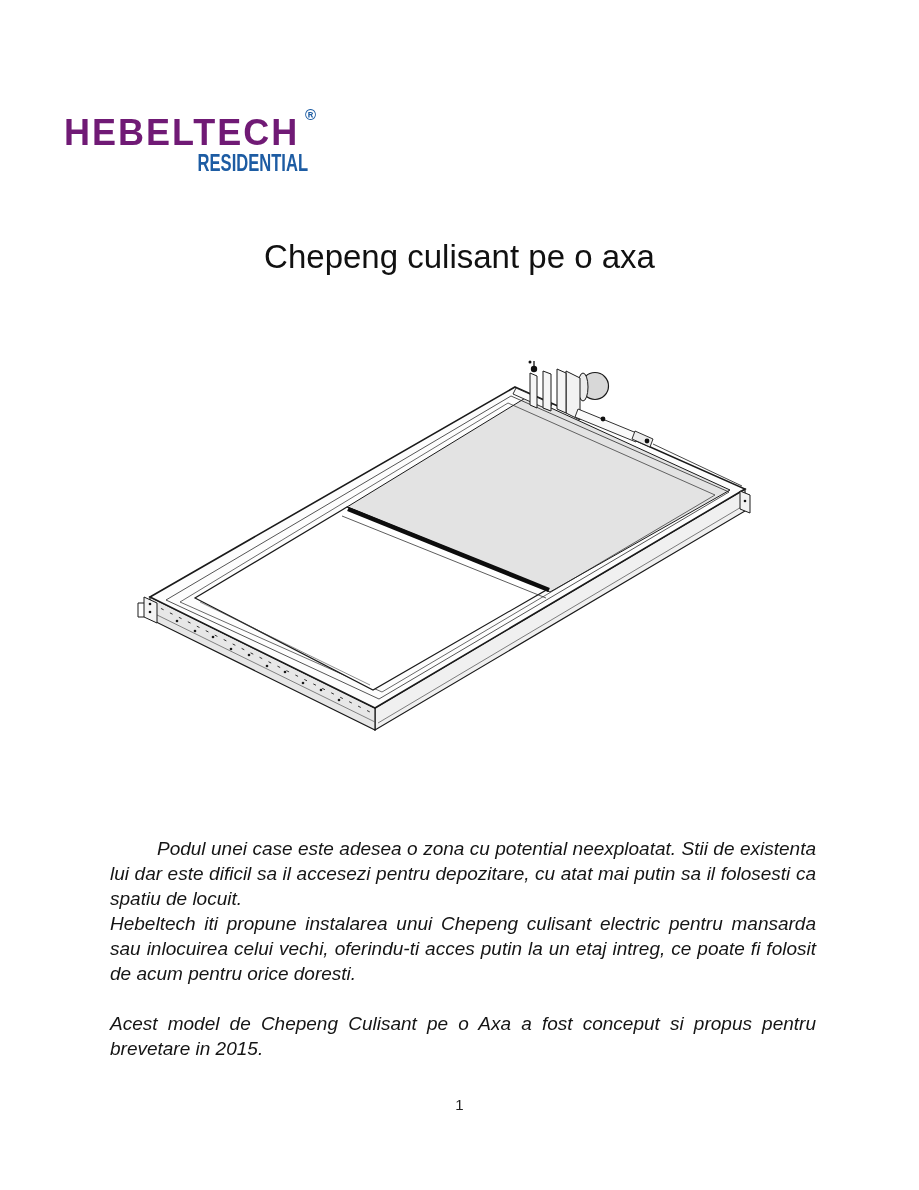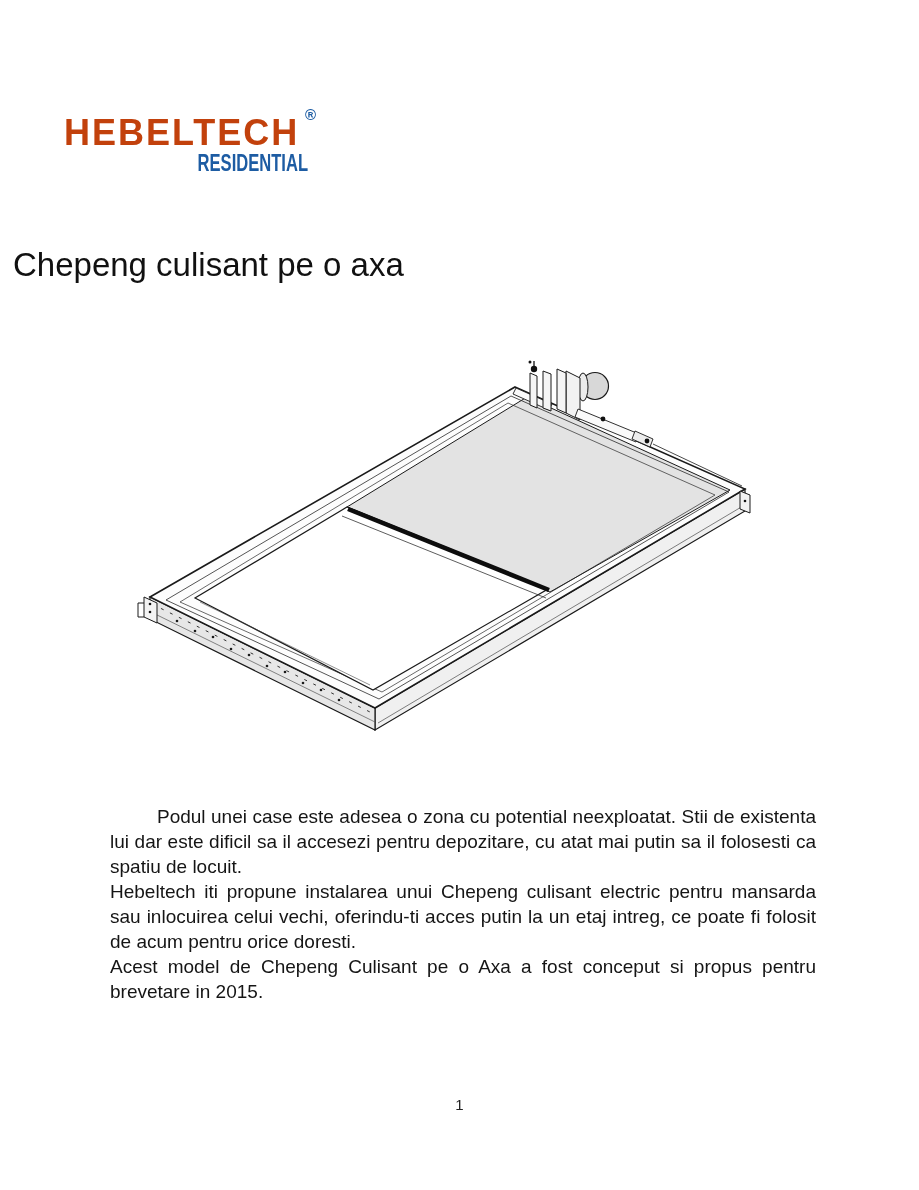--- a/index.html
+++ b/index.html
@@ -21,21 +21,21 @@
     width: 244px;
   }
   .logo .brand-row {
     position: relative;
     white-space: nowrap;
   }
   .logo .brand {
     font-size: 36px;
     font-weight: bold;
     letter-spacing: 2px;
-    color: #c2410c;
+    color: #701a75;
     line-height: 34px;
   }
   .logo .rmark {
     position: absolute;
     right: -8px;
     top: -10px;
     font-size: 15px;
     font-weight: bold;
     color: #1d5ca3;
   }
@@ -50,49 +50,51 @@
     margin-top: 2px;
     line-height: 22px;
   }
 
   
   .doc-title {
     position: absolute;
     left: 0;
     right: 0;
     top: 233px;
+    text-align: center;
     font-size: 33px;
     font-weight: normal;
     color: #111;
-    margin: 13px;
+    margin: 5px;
   }
 
   
   .figure-layer {
     position: absolute;
     left: 0;
     top: 0;
     width: 919px;
     height: 1190px;
   }
 
   
   .body-text {
     position: absolute;
     left: 110px;
     width: 706px;
-    top: 804px;
+    top: 836px;
     font-size: 19px;
     line-height: 25px;
     text-align: justify;
     color: #151515;
+    font-style: italic;
   }
   .body-text p { margin: 0; }
   .body-text p.indented { text-indent: 47px; }
-  .body-text p.spaced { }
+  .body-text p.spaced { margin-top: 25px; }
 
   
   .page-number {
     position: absolute;
     left: 0;
     right: 0;
     top: 1096px;
     text-align: center;
     font-size: 15px;
     color: #222;

